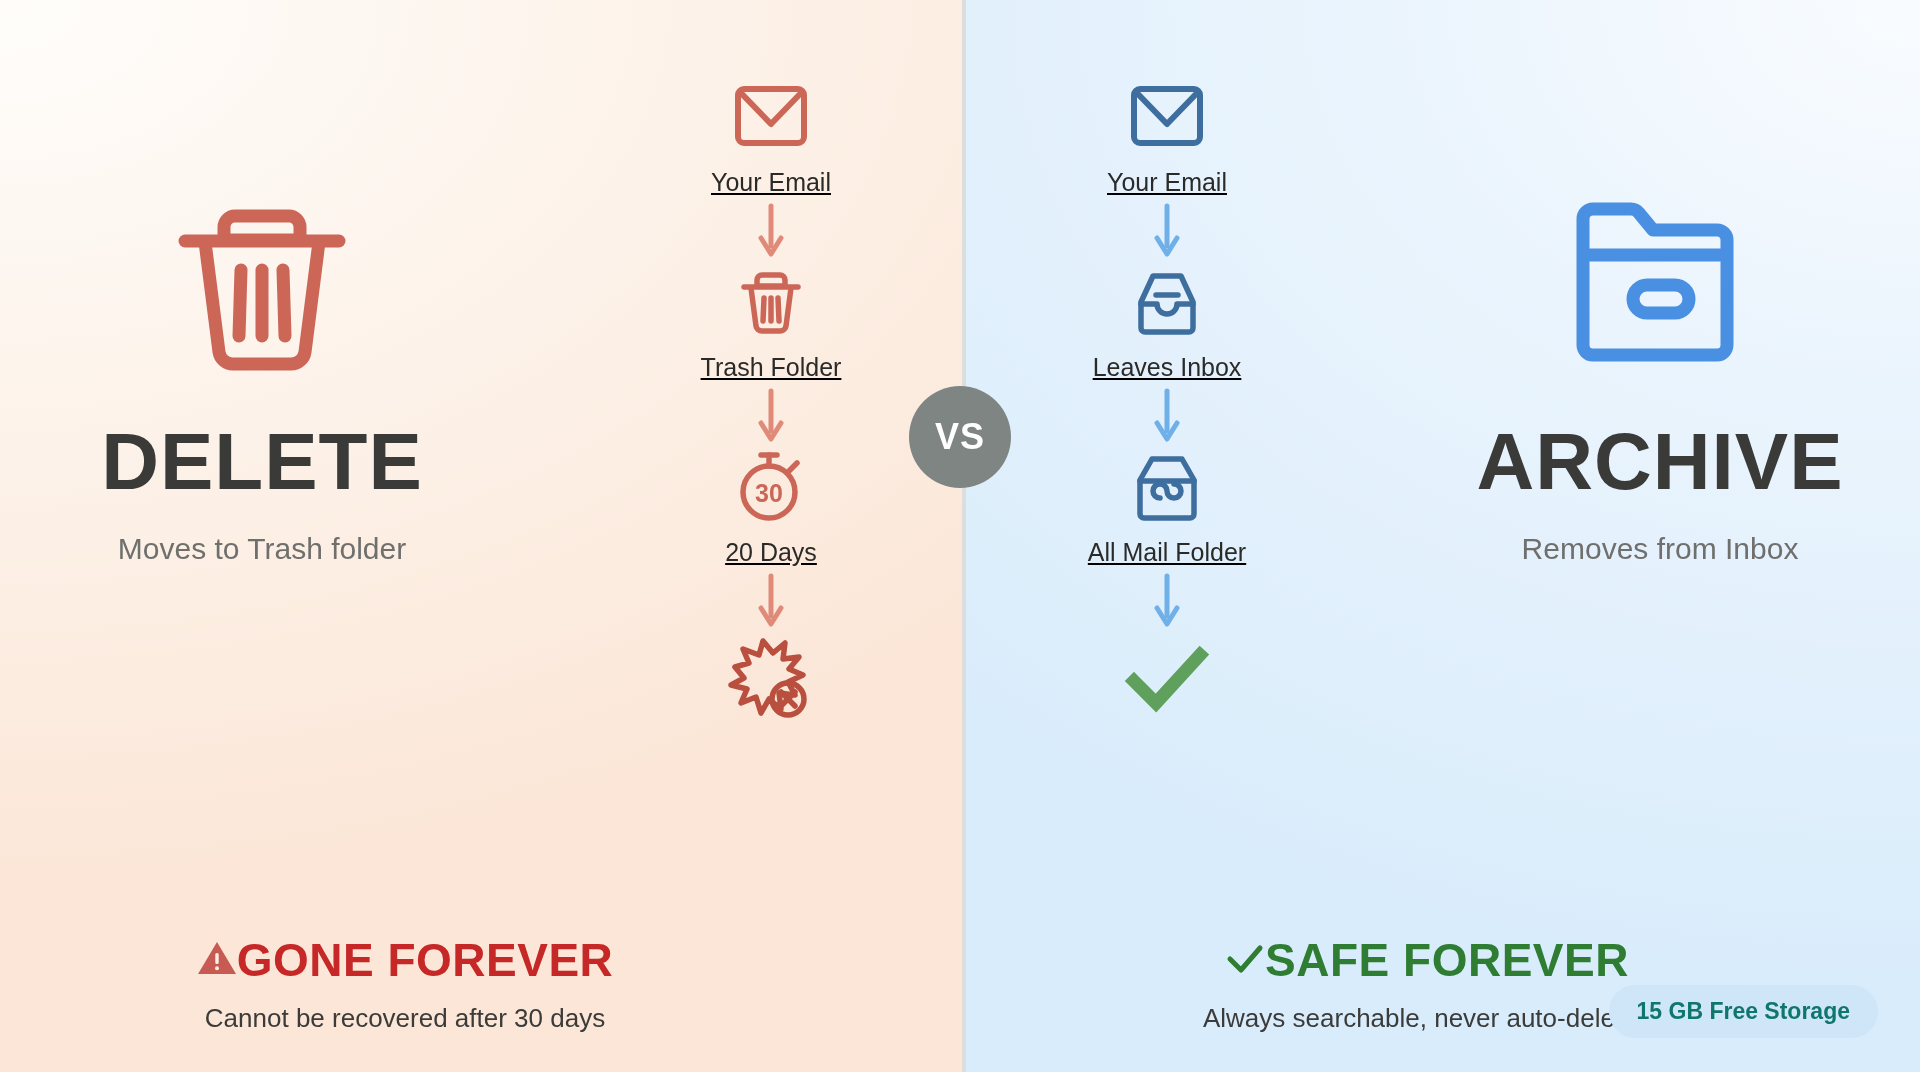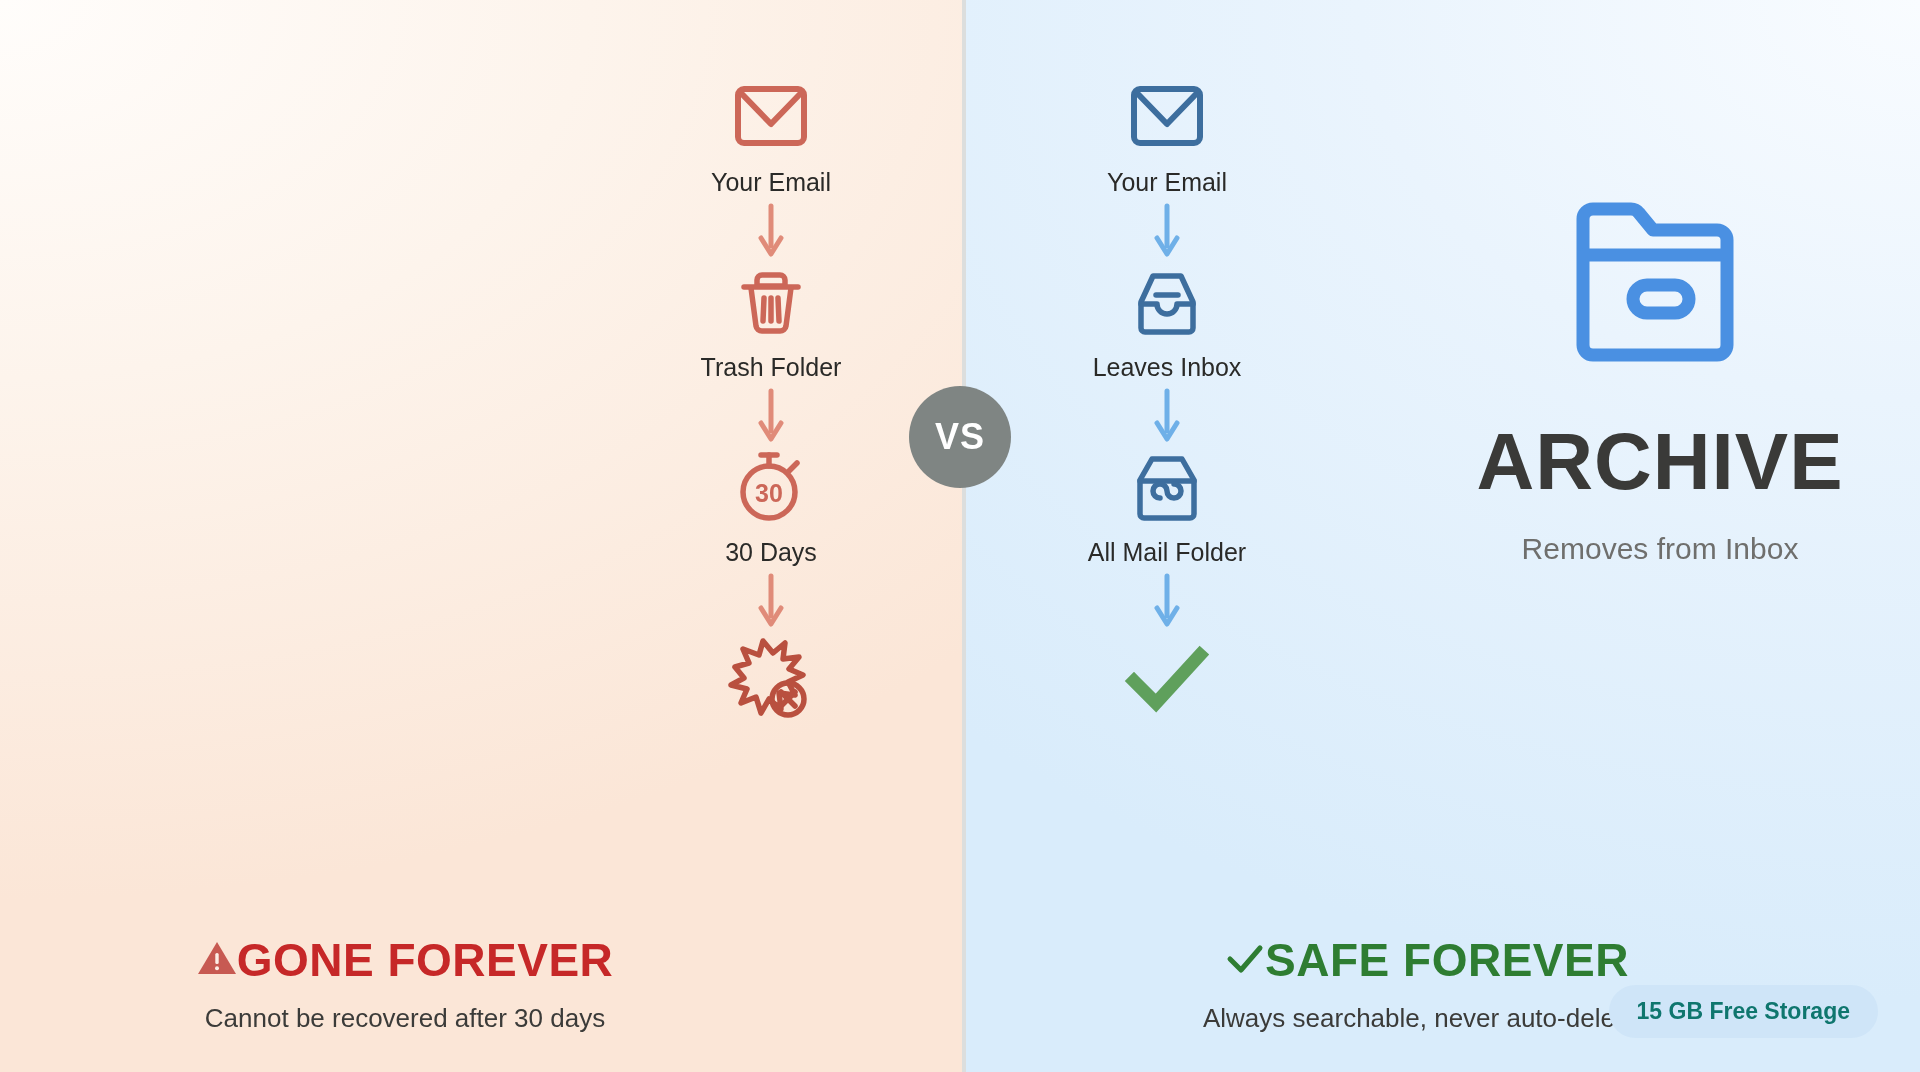--- a/index.html
+++ b/index.html
@@ -52,20 +52,21 @@
     font-weight:400;
   }
   
   .flow {
     position:absolute;
     top:78px;
     width:330px;
     display:flex;
     flex-direction:column;
     align-items:center;
+    text-decoration:underline;
   }
   .panel.left  .flow { right:26px; }
   .panel.right .flow { left:36px; }
 
   .flow-node { display:flex; flex-direction:column; align-items:center; }
   .flow-glyph { display:flex; align-items:center; justify-content:flex-end; height:76px; }
   .flow-label {
     font-size:25px;
     color:#2a2a28;
     margin-top:14px;
@@ -126,20 +127,34 @@
     border-radius:30px;
   }
 </style>
 </head>
 <body>
 
 <div class="stage">
 
   <div class="panel left">
 
+    <div class="hero">
+      <div class="hero-icon">
+        <svg width="186" height="188" viewBox="0 0 186 188" fill="none" stroke="#cc6758" stroke-width="13" stroke-linecap="round" stroke-linejoin="round">
+          <path d="M66 32 h54 a11 11 0 0 1 11 11 v13 H55 V43 a11 11 0 0 1 11 -11 Z"></path>
+          <line x1="16" y1="57" x2="170" y2="57"></line>
+          <path d="M36 58 L50 168 a14 14 0 0 0 14 12 h58 a14 14 0 0 0 14 -12 L150 58"></path>
+          <line x1="72" y1="86" x2="70" y2="152"></line>
+          <line x1="93" y1="86" x2="93" y2="152"></line>
+          <line x1="114" y1="86" x2="116" y2="152"></line>
+        </svg>
+      </div>
+      <div class="hero-title">DELETE</div>
+      <div class="hero-sub">Moves to Trash folder</div>
+    </div>
 
     <div class="flow">
 
       <div class="flow-node">
         <div class="flow-glyph">
           <svg width="76" height="64" viewBox="0 0 76 64" fill="none" stroke="#cc6758" stroke-width="6" stroke-linecap="round" stroke-linejoin="round">
             <rect x="5" y="5" width="66" height="54" rx="6"></rect>
             <path d="M8 9 L38 40 L68 9"></path>
           </svg>
         </div>
@@ -177,21 +192,21 @@
       <div class="flow-node">
         <div class="flow-glyph">
           <svg width="80" height="78" viewBox="0 0 80 78" fill="none" stroke="#cc6758" stroke-width="5.5" stroke-linecap="round" stroke-linejoin="round">
             <circle cx="38" cy="45" r="26"></circle>
             <line x1="30" y1="8" x2="46" y2="8"></line>
             <line x1="38" y1="8" x2="38" y2="19"></line>
             <line x1="58" y1="24" x2="66" y2="16"></line>
             <text x="38" y="55" text-anchor="middle" font-family="Liberation Sans, sans-serif" font-size="25" font-weight="bold" fill="#cc6758" stroke="none">30</text>
           </svg>
         </div>
-        <div class="flow-label">30 Days</div>
+        <div class="flow-label">20 Days</div>
       </div>
 
       <div class="flow-arrow">
         <svg width="30" height="58" viewBox="0 0 30 58" fill="none" stroke="#e08b79" stroke-width="5" stroke-linecap="round" stroke-linejoin="round">
           <line x1="15" y1="4" x2="15" y2="44"></line>
           <path d="M5 36 L15 52 L25 36"></path>
         </svg>
       </div>
 
       <div class="flow-final">

